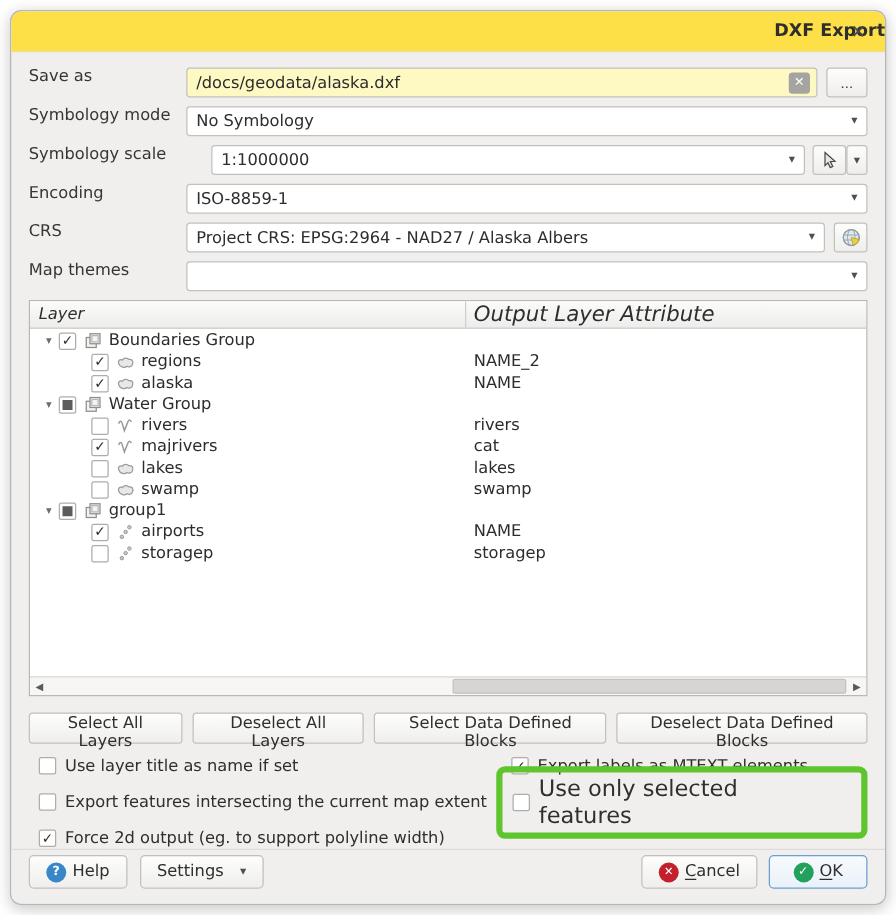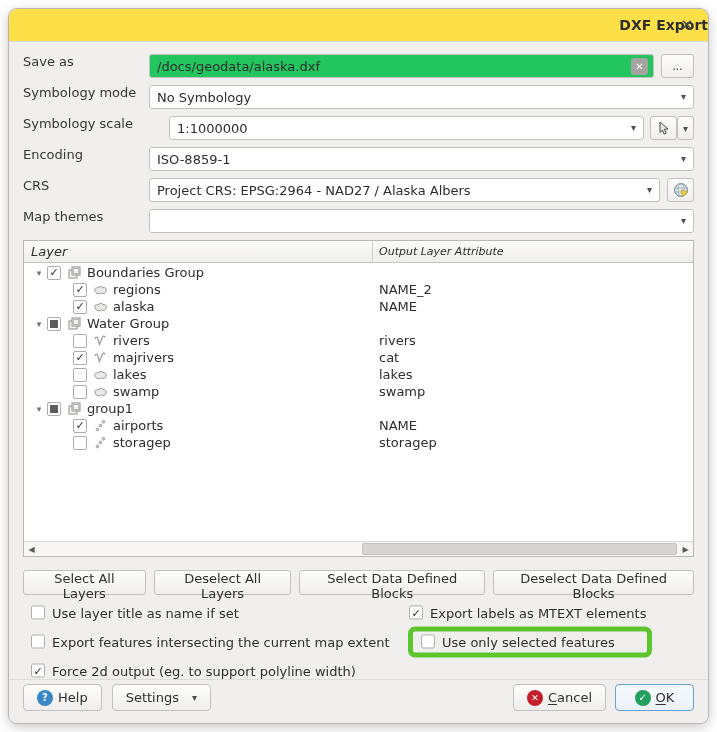--- a/index.html
+++ b/index.html
@@ -10,40 +10,40 @@
   .titlebar { position:relative; height:33px; background:#fde047; border-bottom:1px solid #dcdbd9;
               display:flex; align-items:center; justify-content:flex-end; border-radius:8px 8px 0 0; }
   .title { font-size:14px; font-weight:bold; color:#2e2e2e; }
   .close-x { position:absolute; right:15px; top:8px; font-size:15px; color:#4a4a4a; cursor:pointer; line-height:16px;}
   .content { padding:12px 14px 0 14px; }
 
   
   .frow { display:flex; align-items:flex-start; height:24px; margin-bottom:7px; }
   .flabel { width:126px; font-size:13px; color:#363636; flex:none; }
   .fctrl { display:flex; align-items:center; flex:1; gap:7px; }
-  .tinput { position:relative; flex:1; height:24px; background:#22c55e; border:1px solid #c2c1bf; border-radius:3px; }
+  .tinput { position:relative; flex:1; height:24px; background:#fef9c3; border:1px solid #c2c1bf; border-radius:3px; }
   .tinput input { width:100%; height:100%; border:none; outline:none; background:transparent;
                   font-family:inherit; font-size:13px; color:#2d2d2d; padding:0 28px 0 7px; }
   .clear-btn { position:absolute; right:5px; top:3px; width:17px; height:17px; background:#a5a4a1;
                border-radius:3px; color:#fff; font-size:10px; display:flex; align-items:center; justify-content:center; cursor:pointer; }
   .combo { position:relative; flex:1; height:24px; background:#fff; border:1px solid #c2c1bf; border-radius:3px;
            display:flex; align-items:center; padding:0 22px 0 7px; font-size:13px; color:#2d2d2d; cursor:pointer; }
   .combo .arr { position:absolute; right:7px; top:5px; font-size:10px; color:#4f4f4f; }
   .sqbtn { height:24px; background:linear-gradient(#fdfdfc,#efeeec); border:1px solid #c2c1bf; border-radius:3px;
            display:flex; align-items:center; justify-content:center; font-size:12px; color:#3c3c3c; cursor:pointer; }
   .btn-dots { width:33px; }
   .btn-pick { width:27px; margin-left:1px; }
   .btn-narrow { width:17px; margin-left:-5px; font-size:10px; color:#4f4f4f;}
   .btn-globe { width:27px; }
 
   
   .panel { position:relative; margin-top:5px; height:317px; background:#fff; border:1px solid #b9b8b6; overflow:hidden; }
   .phead { display:flex; height:22px; background:linear-gradient(#fbfbfa,#eeedeb); border-bottom:1px solid #c6c5c3;font-style:italic; }
   .phead .h1 { width:349px; border-right:1px solid #cfcecc; padding-left:7px; font-size:13px; color:#2e2e2e; display:flex; align-items:center;}
-  .phead .h2 { flex:1; padding-left:6px; font-size:11px; color:#2e2e2e; display:flex; align-items:center;}
+  .phead .h2 { flex:1; padding-left:6px; font-size:17px; color:#2e2e2e; display:flex; align-items:center;}
   .tree { position:absolute; left:0; right:0; top:23px; bottom:15px; overflow:hidden; }
   .tree-row { display:flex; height:17px; align-items:center; font-size:13px; color:#2d2d2d; }
   .cell-layer { width:349px; display:flex; align-items:center; flex:none; }
   .cell-attr { flex:1; padding-left:6px; }
   .expand-arrow { width:12px; margin-left:9px; font-size:9px; color:#6e6e6e; text-align:center; cursor:pointer; }
   .indent { width:47px; flex:none; }
   .cb { width:14px; height:14px; border:1px solid #aeadab; border-radius:2px; background:#fff; margin-left:2px;
         display:flex; align-items:center; justify-content:center; font-size:11px; color:#2b2b2b; cursor:pointer; flex:none;}
   .cb .pmark { width:8px; height:8px; background:#5c5c5c; }
   .licon { width:15px; height:15px; margin:0 5px 0 6px; display:flex; align-items:center; justify-content:center; flex:none;}
@@ -60,21 +60,21 @@
           border-radius:3px; font-family:inherit; font-size:13px; color:#2f2f2f; cursor:pointer; }
 
   
   .opts { margin-top:3px; }
   .opt-row { position:relative; height:29px; }
   .opt { display:inline-flex; align-items:center; gap:7px; font-size:13px; color:#2f2f2f; position:absolute; top:50%; transform:translateY(-50%); }
   .opt.left { left:8px; }
   .opt.right { left:386px; }
   .opt .cb { margin-left:0; }
   .hl-box { position:absolute; left:374px; top:50%; transform:translateY(-50%); border:5px solid #5ec52f; border-radius:7px;
-            padding:3px 32px 3px 6px; display:inline-flex; align-items:center; gap:7px; font-size:13px; color:#2f2f2f;margin-left:11px; }
+            padding:3px 32px 3px 6px; display:inline-flex; align-items:center; gap:7px; font-size:18px; color:#2f2f2f; }
 
   
   .footer { position:absolute; left:0; right:0; bottom:0; height:44px; border-top:1px solid #dddcda;
             display:flex; align-items:center; padding:0 14px 8px 14px; background:#f0efed;}
   .fbtn { height:27px; display:inline-flex; align-items:center; justify-content:center; gap:5px; padding:0 13px;
           background:linear-gradient(#fdfdfc,#efeeec); border:1px solid #c2c1bf; border-radius:4px;
           font-family:inherit; font-size:13px; color:#2f2f2f; cursor:pointer; }
   .fbtn u { text-underline-offset:2px; }
   .settings-btn { margin-left:10px; gap:13px; }
   .settings-btn .arr { font-size:10px; color:#4f4f4f; }

